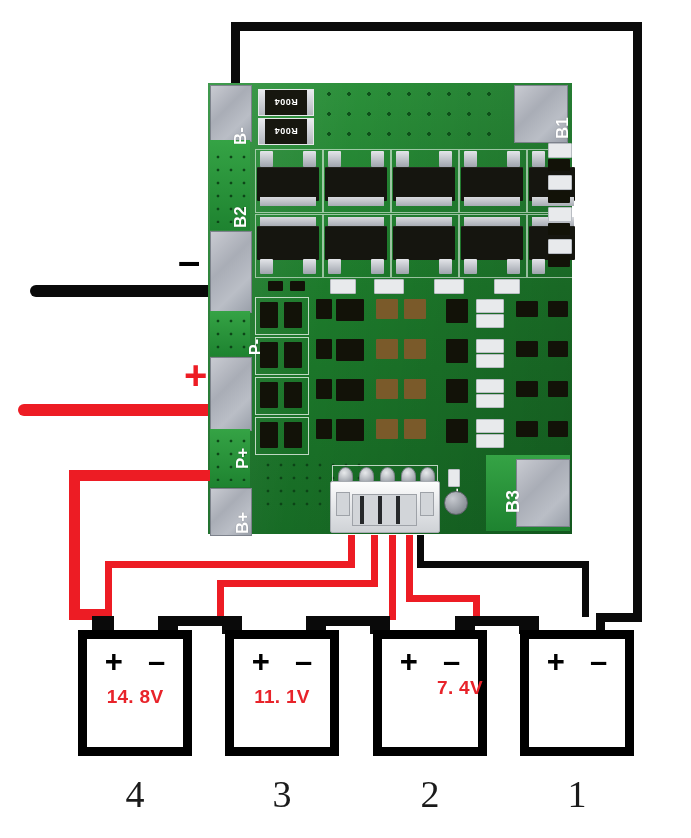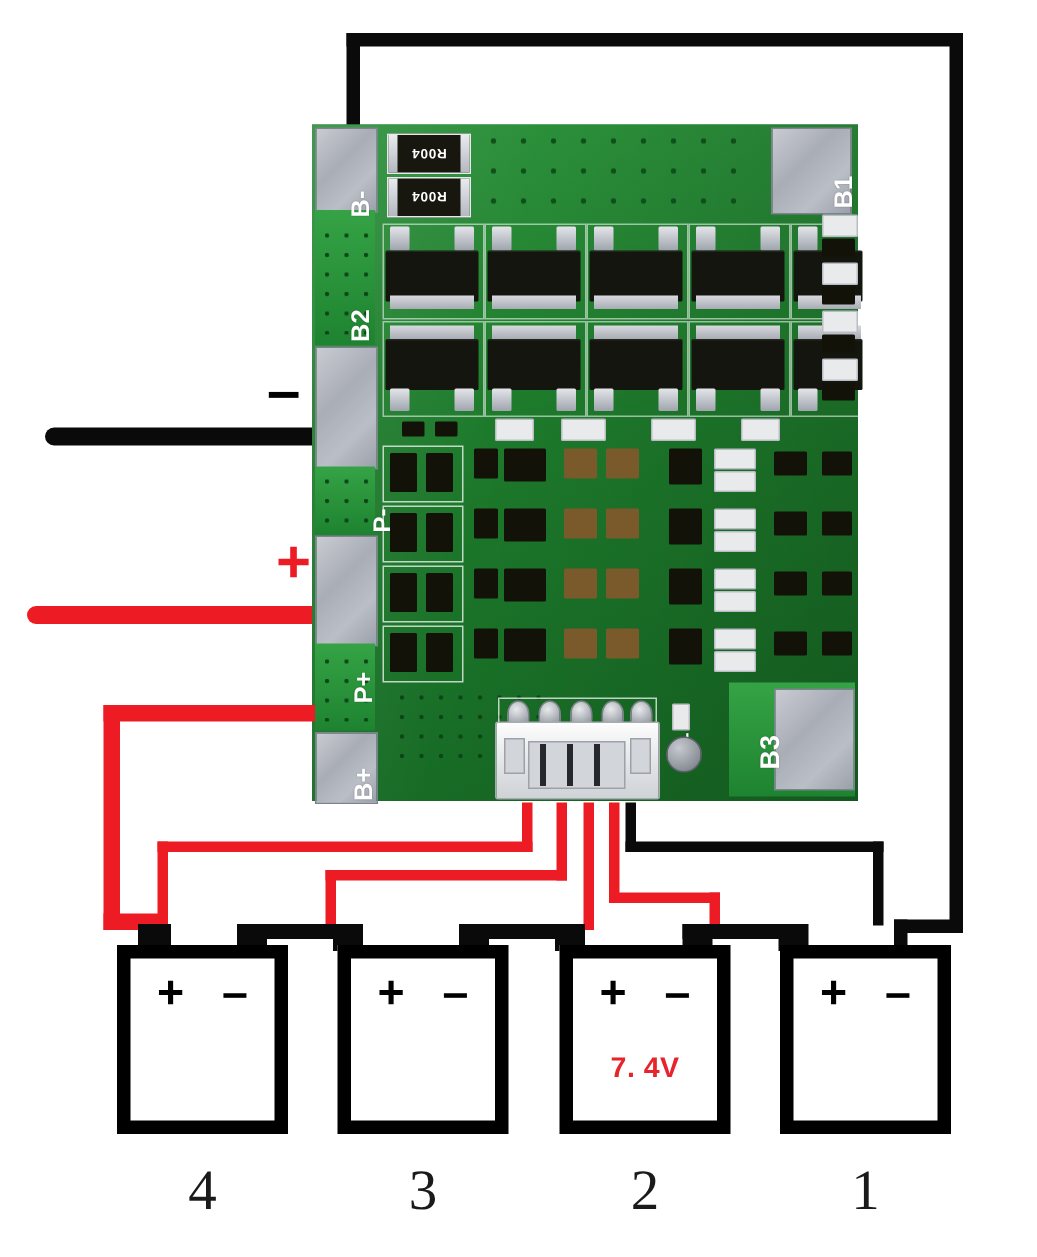--- a/index.html
+++ b/index.html
@@ -480,39 +480,41 @@
   <div class="wire blk" style="left:519px; top:616px; width:20px; height:18px;"></div>
 
   <div class="wire blk" style="left:92px; top:616px; width:22px; height:18px;"></div>
 
   <div class="battery" style="left:78px; top:630px; width:114px; height:126px;">
     <div class="bat-body"></div>
     <div class="bat-signs" style="top:16px; padding:0 14px; box-sizing:border-box;">
       <span>+</span>
       <span>–</span>
     </div>
+    <div class="bat-volt" style="top:56px;">14. 8V</div>
   </div>
   <div class="bat-num" style="left:78px; top:775px; width:114px;">4</div>
 
   <div class="battery" style="left:225px; top:630px; width:114px; height:126px;">
     <div class="bat-body"></div>
     <div class="bat-signs" style="top:16px; padding:0 14px; box-sizing:border-box;">
       <span>+</span>
       <span>–</span>
     </div>
+    <div class="bat-volt" style="top:56px;">11. 1V</div>
   </div>
   <div class="bat-num" style="left:225px; top:775px; width:114px;">3</div>
 
   <div class="battery" style="left:373px; top:630px; width:114px; height:126px;">
     <div class="bat-body"></div>
     <div class="bat-signs" style="top:16px; padding:0 14px; box-sizing:border-box;">
       <span>+</span>
       <span>–</span>
     </div>
-    <div class="bat-volt" style="top:72px;">7. 4V</div>
+    <div class="bat-volt" style="top:47px;padding-left:30px;">7. 4V</div>
   </div>
   <div class="bat-num" style="left:373px; top:775px; width:114px;">2</div>
 
   <div class="battery" style="left:520px; top:630px; width:114px; height:126px;">
     <div class="bat-body"></div>
     <div class="bat-signs" style="top:16px; padding:0 14px; box-sizing:border-box;">
       <span>+</span>
       <span>–</span>
     </div>
   </div>

